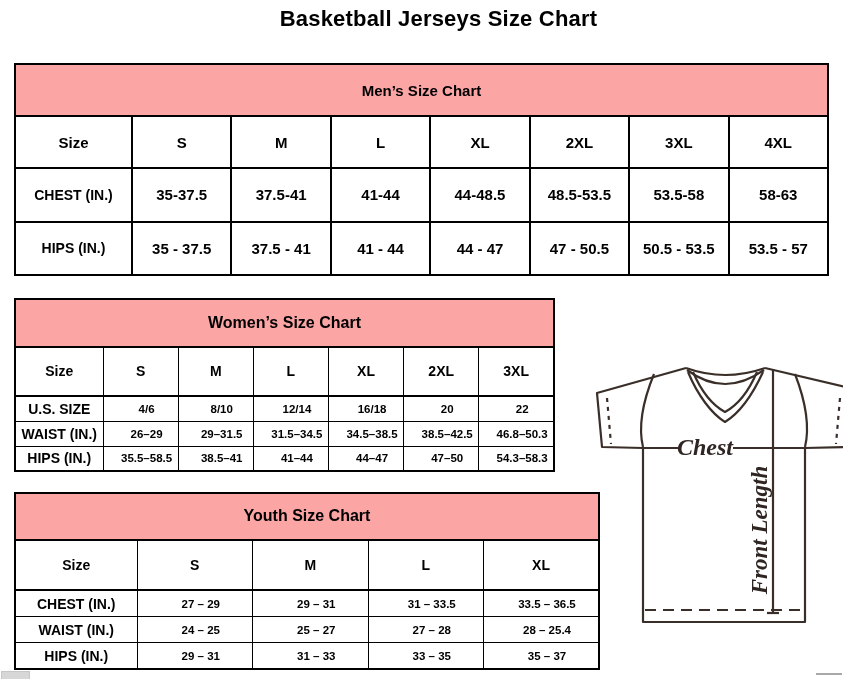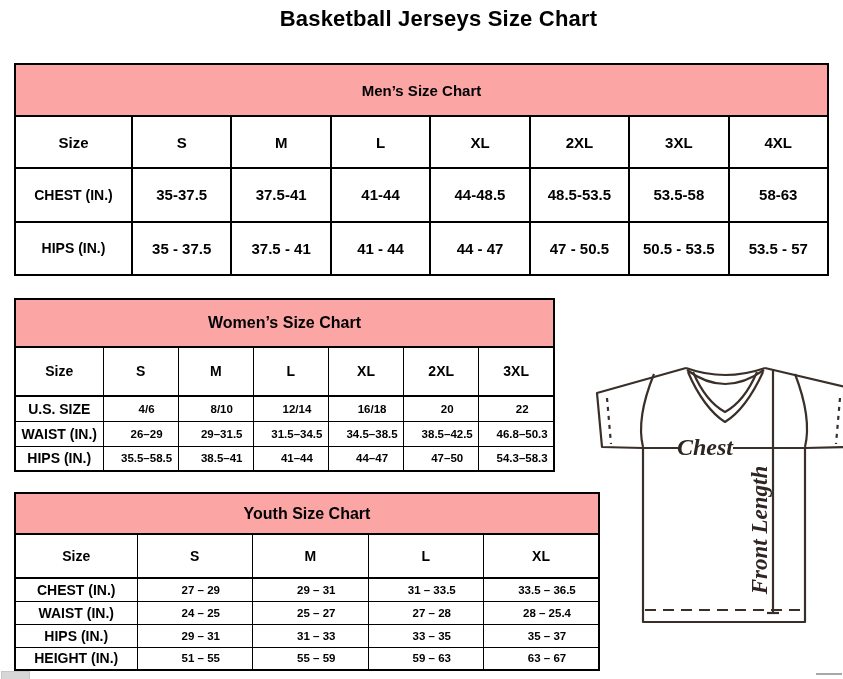--- a/index.html
+++ b/index.html
@@ -193,27 +193,20 @@
           <td class="val">27 – 28</td>
           <td class="val">28 – 25.4</td>
         </tr>
         <tr class="data-row">
           <td class="row-label">HIPS (IN.)</td>
           <td class="val">29 – 31</td>
           <td class="val">31 – 33</td>
           <td class="val">33 – 35</td>
           <td class="val">35 – 37</td>
         </tr>
-        <tr class="data-row">
-          <td class="row-label">HEIGHT (IN.)</td>
-          <td class="val">51 – 55</td>
-          <td class="val">55 – 59</td>
-          <td class="val">59 – 63</td>
-          <td class="val">63 – 67</td>
-        </tr>
       </tbody>
   </table>
 </div>
 
 <div class="jersey">
   <svg width="280" height="268" viewBox="0 0 280 268" fill="none" stroke="#3a2e29" stroke-width="2.2" stroke-linejoin="round" stroke-linecap="butt">
 
     <path d="M102,8 L13,33 L18,87 L59,88 L59,262 L221,262 L221,88 L262,87 L266,28 L181,8"></path>
 
     <path d="M102,8 Q141,22 181,8"></path>

